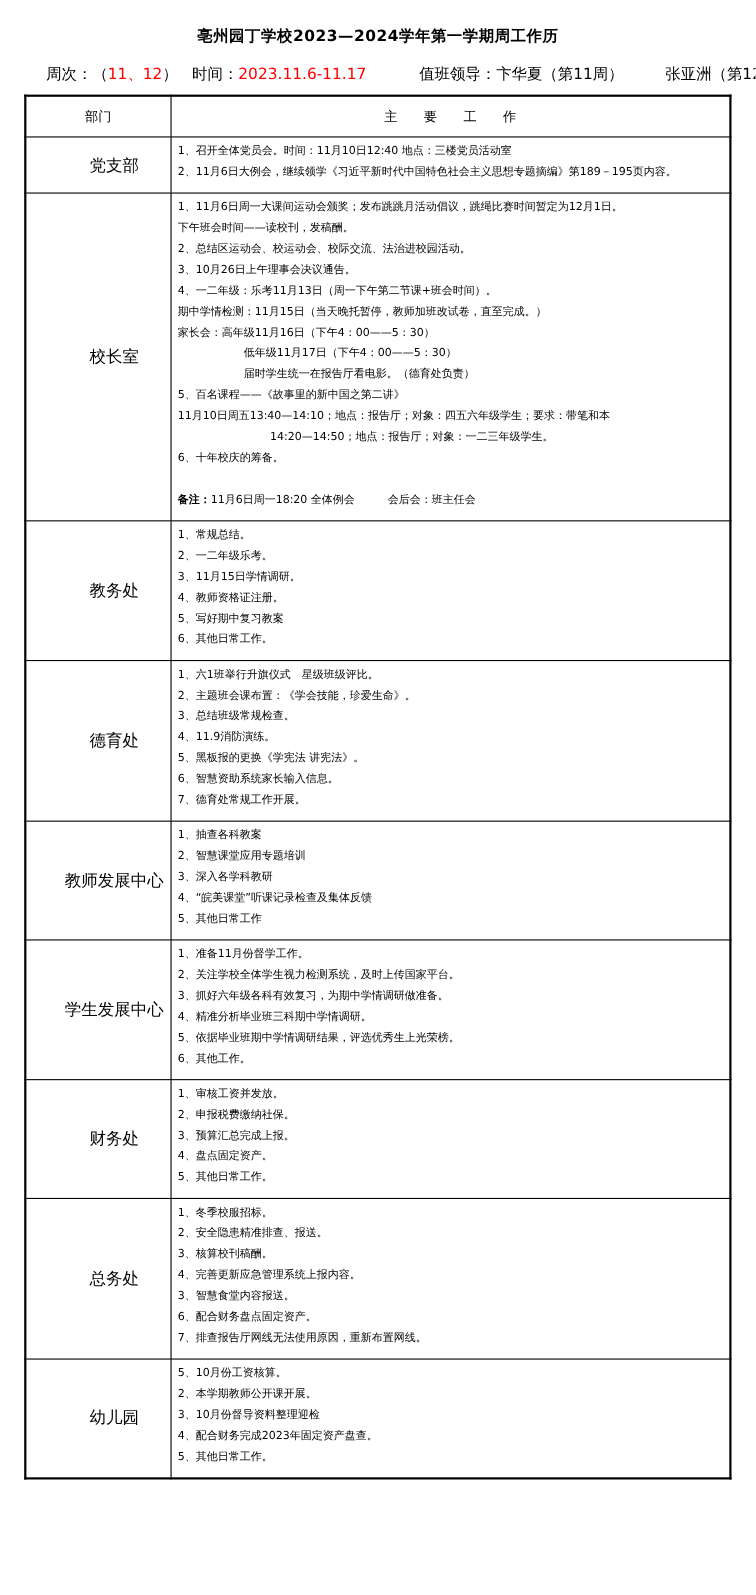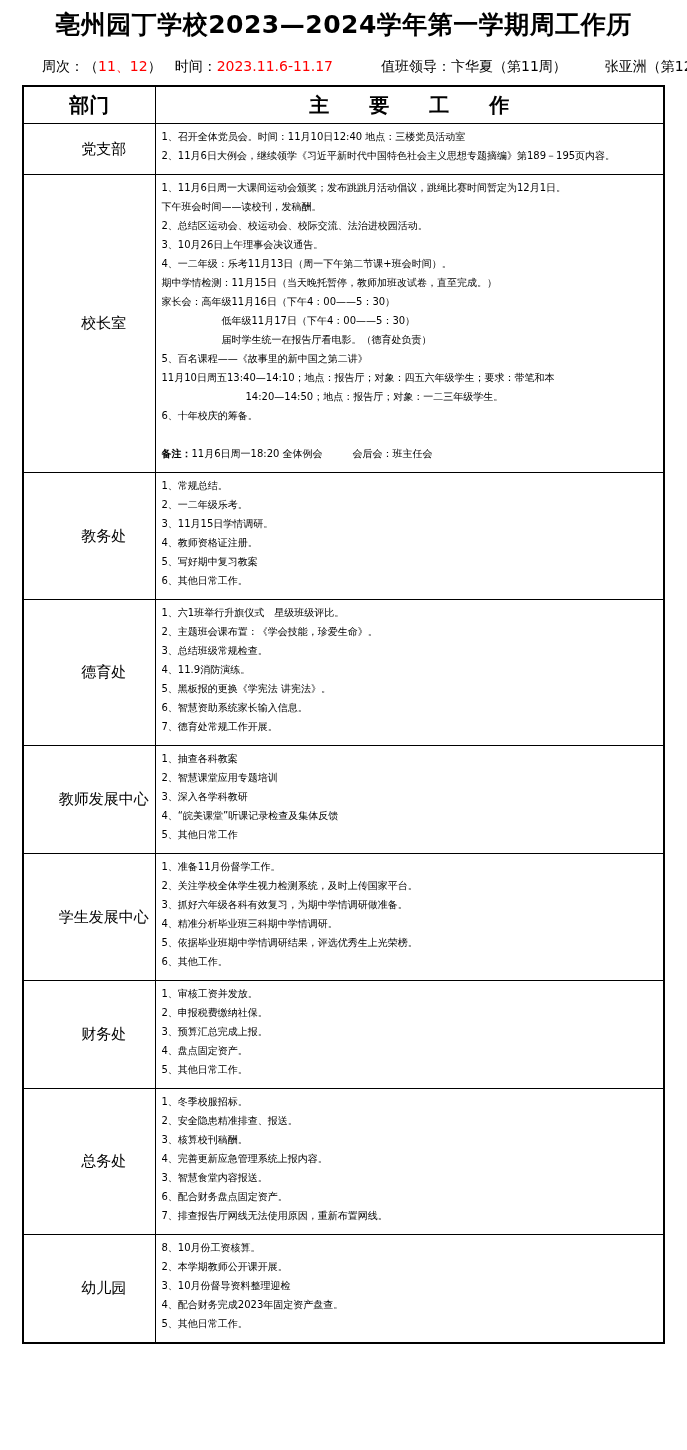--- a/index.html
+++ b/index.html
@@ -12,22 +12,22 @@
   .page {
     position: relative;
     width: 687px;
     height: 1450px;
     background: #ffffff;
     overflow: hidden;
   }
   .doc-title {
     text-align: center;
     font-weight: bold;
-    font-size: 25px;
-    padding-top: 8px;
+    font-size: 14px;
+    padding-top: 24px;
     letter-spacing: 0.5px;
   }
   .meta-line {
     margin: 17px 0 9px 42px;
     font-size: 14px;
     white-space: nowrap;
   }
   .meta-line .red { color: #ff0000; }
   .meta-line .gap-sm { display: inline-block; width: 13px; }
   .meta-line .gap-lg { display: inline-block; width: 48px; }
@@ -37,22 +37,22 @@
     margin: 0 auto;
     width: 643px;
     table-layout: fixed;
     border: 2px solid #000;
   }
   table.work-table th,
   table.work-table td {
     border: 1px solid #000;
   }
   th.col-dept-header, th.col-work-header {
-    font-weight: bold;
-    font-size: 20px;
+    font-weight: normal;
+    font-size: 12px;
     height: 34px;
     text-align: center;
     vertical-align: middle;
   }
   td.dept-cell {
     text-align: center;
     vertical-align: middle;
     font-size: 15px;
     width: 130px;
     padding-left: 30px;
@@ -178,21 +178,21 @@
             <div class="work-line"><span>3、核算校刊稿酬。</span></div>
             <div class="work-line"><span>4、完善更新应急管理系统上报内容。</span></div>
             <div class="work-line"><span>3、智慧食堂内容报送。</span></div>
             <div class="work-line"><span>6、配合财务盘点固定资产。</span></div>
             <div class="work-line"><span>7、排查报告厅网线无法使用原因，重新布置网线。</span></div>
           </td>
         </tr>
         <tr>
           <td class="dept-cell">幼儿园</td>
           <td class="work-cell">
-            <div class="work-line"><span>8、10月份工资核算。</span></div>
+            <div class="work-line"><span>5、10月份工资核算。</span></div>
             <div class="work-line"><span>2、本学期教师公开课开展。</span></div>
             <div class="work-line"><span>3、10月份督导资料整理迎检</span></div>
             <div class="work-line"><span>4、配合财务完成2023年固定资产盘查。</span></div>
             <div class="work-line"><span>5、其他日常工作。</span></div>
           </td>
         </tr>
       </tbody>
   </table>
 
 </div>

